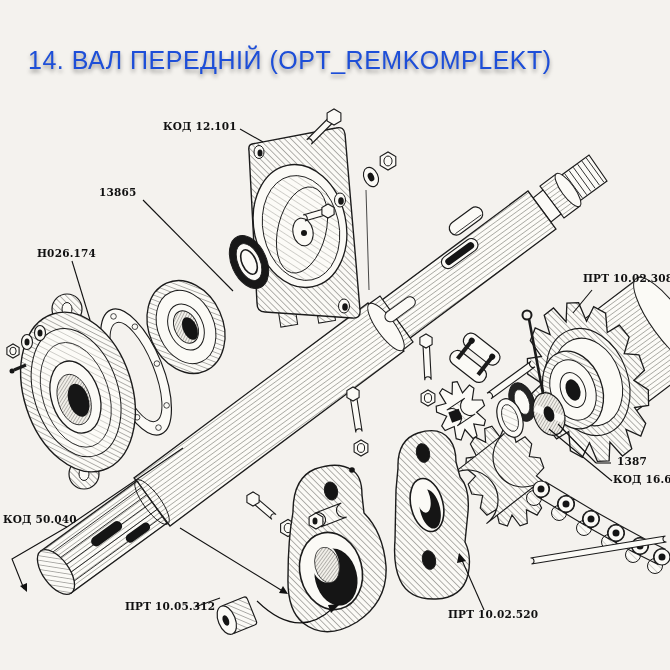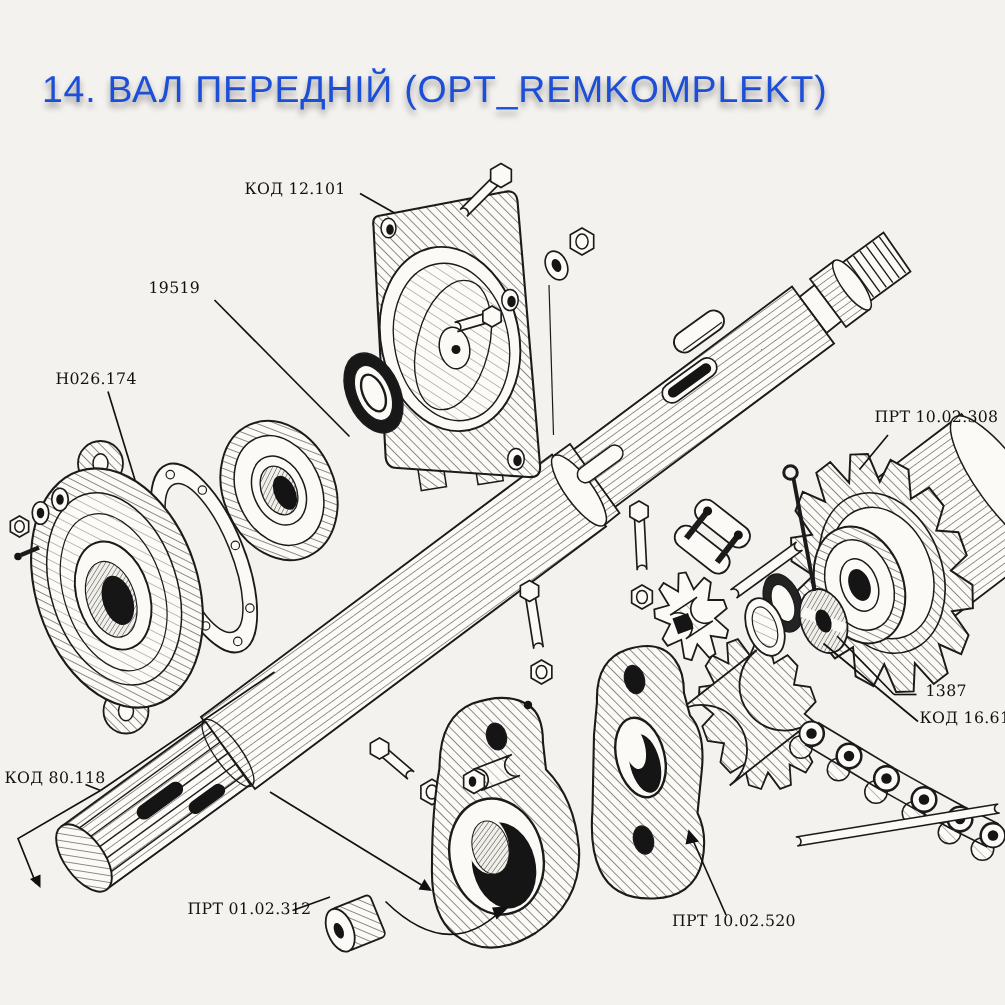--- a/index.html
+++ b/index.html
@@ -4,21 +4,21 @@
 <style>
   html,body{margin:0;padding:0;}
   body{width:670px;height:670px;overflow:hidden;background:#f4f2ee;
        font-family:"DejaVu Serif", serif;position:relative;}
   #stage{position:absolute;left:0;top:0;width:670px;height:670px;}
   #art{position:absolute;left:0;top:0;}
   .title{position:absolute;left:28px;top:46px;width:640px;white-space:nowrap;
          font-family:Liberation Sans, sans-serif;font-size:25px;font-weight:500;
          color:#1d4ed8;letter-spacing:.5px;
          text-shadow:0 3px 4px rgba(0,0,0,.38);}
-  .lbl{position:absolute;font-size:10.5px;font-weight:normal;color:#101010;
+  .lbl{position:absolute;font-size:10.5px;font-weight:bold;color:#101010;
        white-space:nowrap;letter-spacing:.2px;}
 </style>
 </head>
 <body>
 
 <div id="stage">
 
 <svg id="art" width="670" height="670" viewBox="0 0 670 670">
   <defs>
     <pattern id="hDiag" width="4.5" height="4.5" patternUnits="userSpaceOnUse" patternTransform="rotate(45)">
@@ -320,22 +320,22 @@
     <polygon points="288,594 279,593 283,586"></polygon>
     <polygon points="340,604 331,613 328,605"></polygon>
     <polygon points="459,553 466,561 457,563"></polygon>
     <polygon points="27,592 27,583 20,586"></polygon>
   </g>
 </svg>
 
 <div class="title">14. ВАЛ ПЕРЕДНІЙ (OPT_REMKOMPLEKT)</div>
 
 <div class="lbl" style="left:163px;top:120px">КОД 12.101</div>
-<div class="lbl" style="left:99px;top:186px">19519</div>
+<div class="lbl" style="left:99px;top:186px">13865</div>
 <div class="lbl" style="left:37px;top:247px">Н026.174</div>
 <div class="lbl" style="left:583px;top:272px">ПРТ 10.02.308</div>
 <div class="lbl" style="left:617px;top:455px">1387</div>
 <div class="lbl" style="left:613px;top:473px">КОД 16.619</div>
-<div class="lbl" style="left:3px;top:513px">КОД 80.118</div>
-<div class="lbl" style="left:125px;top:600px">ПРТ 01.02.312</div>
+<div class="lbl" style="left:3px;top:513px">КОД 50.040</div>
+<div class="lbl" style="left:125px;top:600px">ПРТ 10.05.312</div>
 <div class="lbl" style="left:448px;top:608px">ПРТ 10.02.520</div>
 
 </div>
 
 </body></html>

